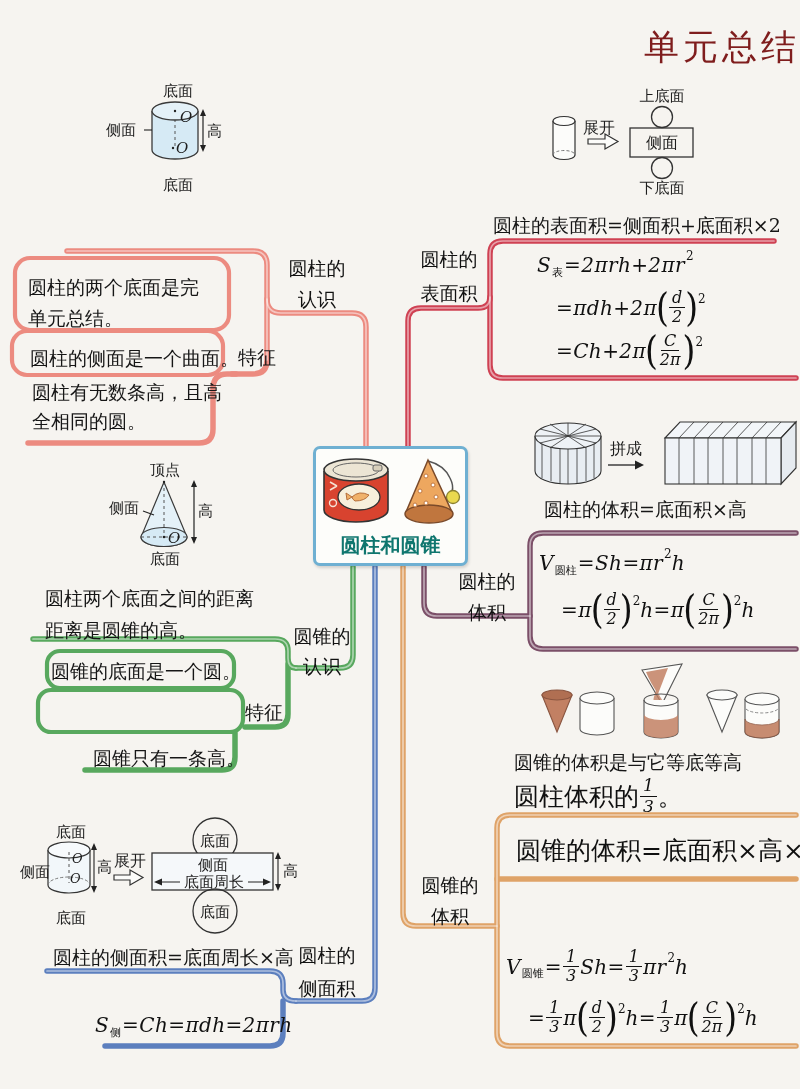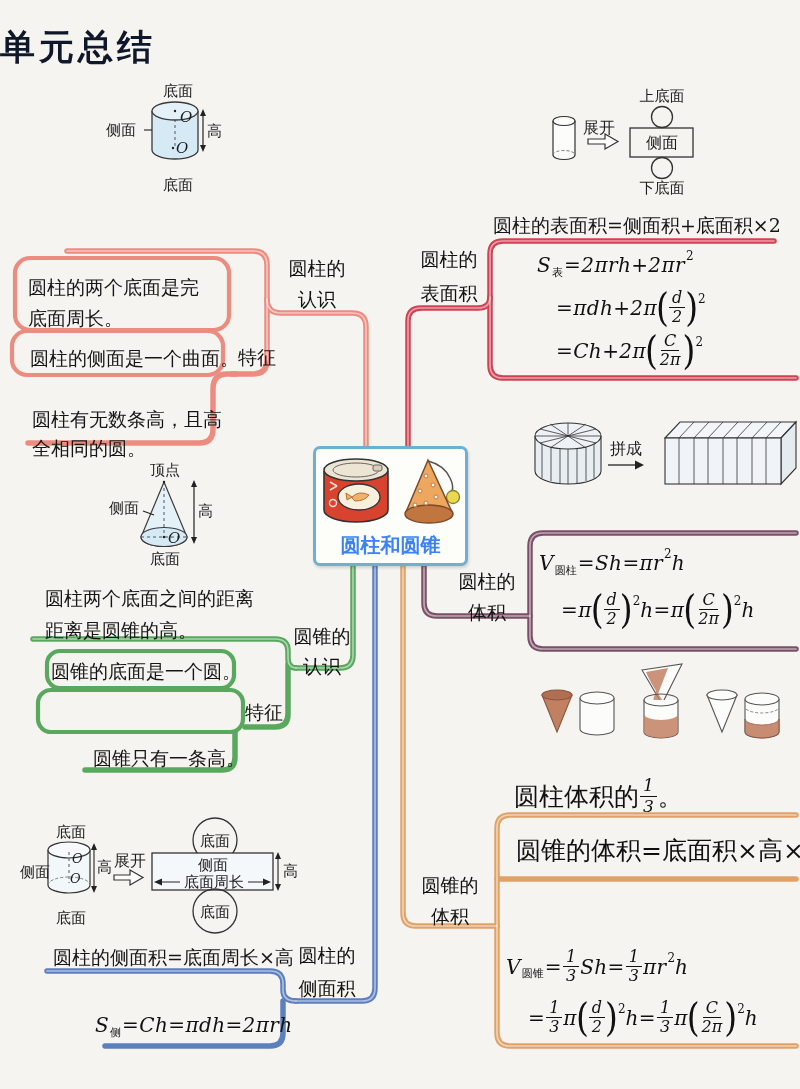--- a/index.html
+++ b/index.html
@@ -1,36 +1,36 @@
 <!DOCTYPE html>
 <html><head>
 <meta charset="utf-8">
 <style>
   html,body{margin:0;padding:0;background:#e9e7e2}
   .canvas{position:relative;width:800px;height:1089px;background:#f6f4f0;overflow:hidden;
           font-family:"DejaVu Serif","Liberation Serif",serif;color:#141414}
   .abs{position:absolute}
-  .title{position:absolute;left:0;right:0;top:24px;text-align:left;
-         font-family:"Liberation Sans",sans-serif;font-weight:700;font-size:35px;
-         letter-spacing:4px;color:#0f172a}
+  .title{position:absolute;left:0;right:0;top:24px;text-align:right;
+         font-family:"Liberation Sans",sans-serif;font-weight:400;font-size:35px;
+         letter-spacing:4px;color:#7f1d1d}
   .cn{position:absolute;font-size:19px;line-height:30px;white-space:nowrap;color:#161616}
   .node-label{position:absolute;text-align:center;font-size:19px;line-height:31px;
               white-space:nowrap;color:#111}
   
   .tube{fill:none;stroke-width:5.5;stroke-linecap:round;stroke-linejoin:round}
   .tube2{fill:none;stroke-width:4.2;stroke-linecap:round;stroke-linejoin:round}
   .tube-hi{fill:none;stroke:#ffffff;stroke-opacity:.5;stroke-width:1.7;stroke-linecap:round}
   
   .center-node{position:absolute;left:313px;top:446px;width:155px;height:120px;
                box-sizing:border-box;background:#fdfdfa;border:3px solid #6fb0d2;
                border-radius:7px;box-shadow:1px 2px 3px rgba(0,0,0,.15);
                display:flex;flex-direction:column;align-items:center;z-index:5}
   .center-icons{display:flex;align-items:flex-end;gap:6px;margin-top:7px}
   .center-label{font-family:"Liberation Sans",sans-serif;font-weight:700;font-size:20px;
-                color:#3b82f6;margin-top:2px}
+                color:#0f766e;margin-top:2px}
   
   .formula{position:absolute;display:inline-flex;align-items:center;
            font-family:"DejaVu Serif",serif;font-size:20px;color:#101010;white-space:nowrap}
   .fp{font-style:italic;letter-spacing:.4px}
   .fcn{font-style:normal;font-size:25px}
   .fsub{font-size:11px;align-self:center;position:relative;top:7px;margin:0 1px;font-style:normal}
   .fsup{font-size:12px;align-self:center;position:relative;top:-9px;margin-left:1px}
   .ffrac{display:inline-flex;flex-direction:column;align-items:center;font-size:16px;
          line-height:1.15;margin:0 1px;font-style:italic}
   .fnum{border-bottom:1.5px solid #111;padding:0 3px}
@@ -151,25 +151,25 @@
   </svg>
 
   <div class="cn" style="left:62px;top:197px">
   </div>
   <div class="node-label" style="left:286px;top:253px;width:62px">
     <div>圆柱的</div>
     <div>认识</div>
   </div>
   <div class="cn" style="left:28px;top:272px;line-height:31px">
     <div>圆柱的两个底面是完</div>
-    <div>底面周长。</div>
+    <div>单元总结。</div>
   </div>
   <div class="cn" style="left:30px;top:343px">圆柱的侧面是一个曲面。</div>
   <div class="cn" style="left:238px;top:342px">特征</div>
-  <div class="cn" style="left:32px;top:405px;line-height:29px">
+  <div class="cn" style="left:32px;top:378px;line-height:29px">
     <div>圆柱有无数条高，且高</div>
     <div>全相同的圆。</div>
   </div>
 
   <svg class="abs" style="left:545px;top:83px" width="255" height="112" viewBox="0 0 255 112">
     <path d="M8,38 V72 A11,4.5 0 0 0 30,72 V38" fill="#fcfcfa" stroke="#333" stroke-width="1.2"></path>
     <ellipse cx="19" cy="38" rx="11" ry="4.5" fill="#fcfcfa" stroke="#333" stroke-width="1.2"></ellipse>
     <path d="M8,72 A11,4.5 0 0 1 30,72" stroke="#777" stroke-width="1" stroke-dasharray="3 2" fill="none"></path>
     <text x="38" y="50" font-size="16">展开</text>
     <path d="M43,56 H60 V51 L73,58.5 L60,66 V61 H43 Z" fill="#fcfcfa" stroke="#333" stroke-width="1.2"></path>
@@ -255,20 +255,21 @@
       <line x1="149" y1="22" x2="164" y2="6"></line>
         <line x1="164" y1="22" x2="179" y2="6"></line>
       <line x1="178" y1="22" x2="193" y2="6"></line>
         <line x1="193" y1="22" x2="208" y2="6"></line>
       <line x1="207" y1="22" x2="222" y2="6"></line>
         <line x1="222" y1="22" x2="237" y2="6"></line>
       <line x1="236" y1="22" x2="251" y2="6"></line>
     </g>
   </svg>
 
+  <div class="cn" style="left:544px;top:494px">圆柱的体积=底面积×高</div>
   <div class="node-label" style="left:456px;top:566px;width:62px">
     <div>圆柱的</div>
     <div>体积</div>
   </div>
   <div class="formula" style="left:539px;top:551px">
       <span class="fp">V</span>
       <span class="fsub">圆柱</span>
       <span class="fp">=Sh=πr</span>
       <span class="fsup">2</span>
       <span class="fp">h</span>
@@ -337,20 +338,21 @@
     <ellipse cx="131" cy="38" rx="17" ry="6" fill="none" stroke="#555" stroke-width="1.1"></ellipse>
 
     <path d="M177,33 L207,33 L192,70 Z" fill="#fcfcfa" stroke="#555" stroke-width="1.1"></path>
     <ellipse cx="192" cy="33" rx="15" ry="5" fill="#fcfcfa" stroke="#555" stroke-width="1.1"></ellipse>
     <path d="M215,37 V70 A17,6 0 0 0 249,70 V37" fill="#fcfcfa" stroke="#555" stroke-width="1.1"></path>
     <ellipse cx="232" cy="37" rx="17" ry="6" fill="#fcfcfa" stroke="#555" stroke-width="1.1"></ellipse>
     <path d="M215,57 V70 A17,6 0 0 0 249,70 V57 A17,6 0 0 1 215,57 Z" fill="#c28063" opacity=".9" stroke="#8a5540" stroke-width=".8"></path>
     <path d="M216,47 A17,6 0 0 0 248,47" stroke="#888" stroke-width="1" stroke-dasharray="3 2" fill="none"></path>
   </svg>
 
+  <div class="cn" style="left:514px;top:747px">圆锥的体积是与它等底等高</div>
   <div class="formula formula-cn" style="left:514px;top:776px">
       <span class="fcn">圆柱体积的</span>
       <span class="ffrac">
         <span class="fnum">1</span>
         <span class="fden">3</span>
       </span>
       <span class="fcn">。</span>
     </div>
   <div class="formula formula-cn" style="left:516px;top:830px">
       <span class="fcn">圆锥的体积=底面积×高×</span>

